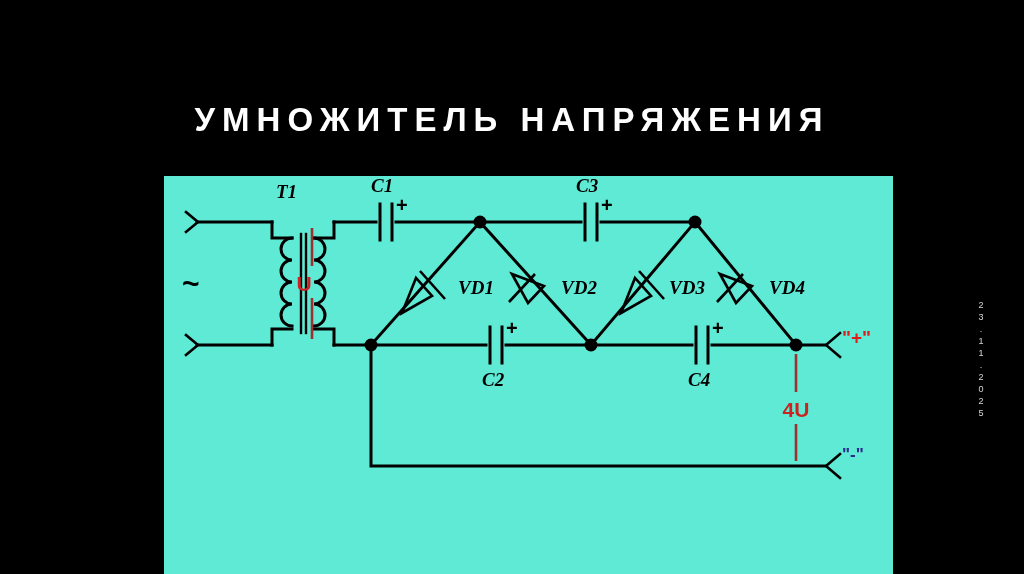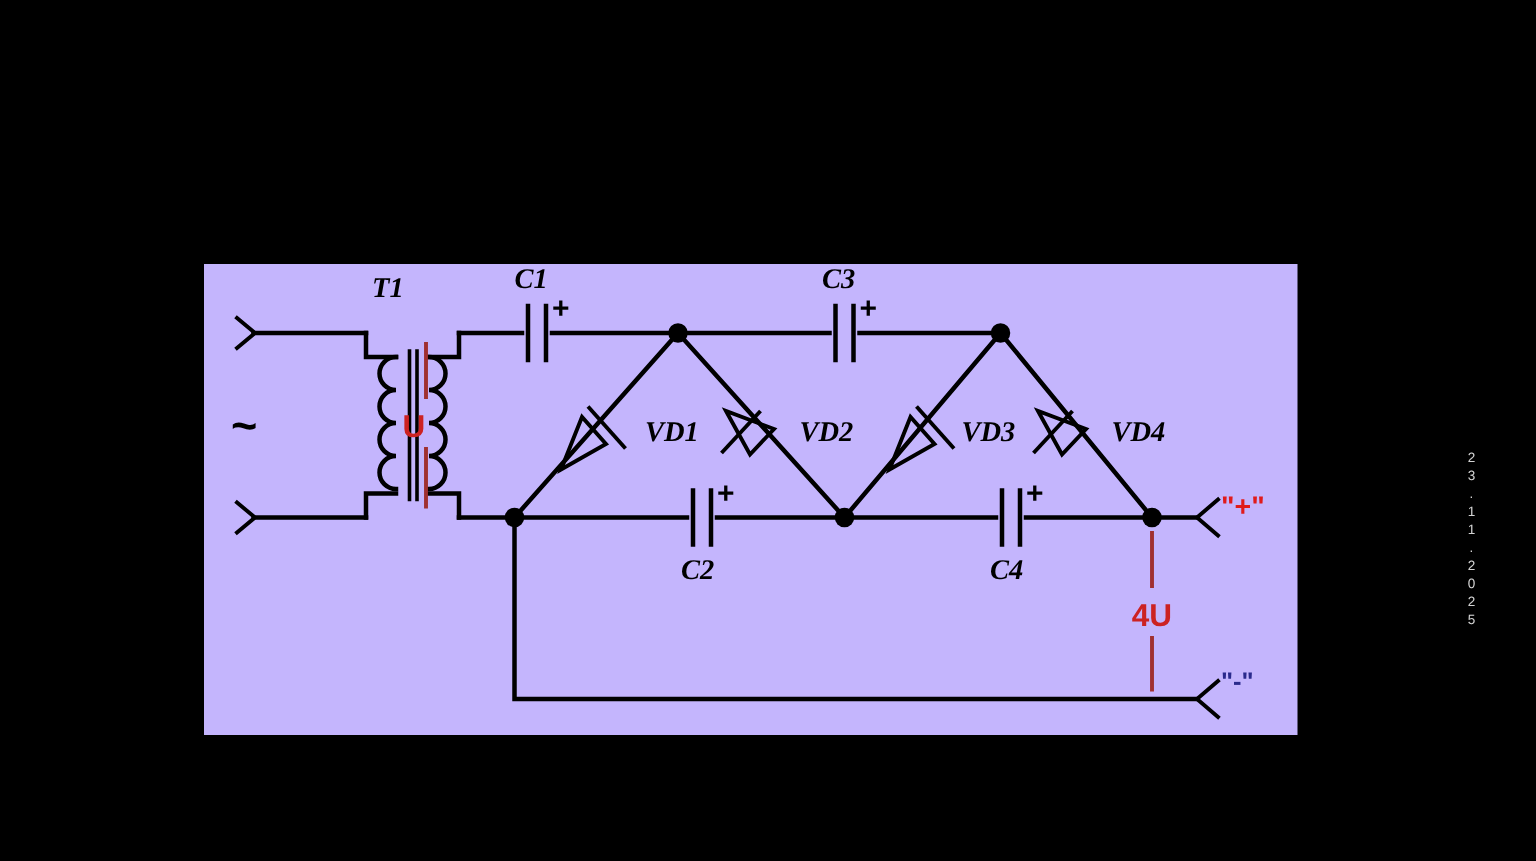--- a/index.html
+++ b/index.html
@@ -31,25 +31,25 @@
     color: #ffffff;
     font-family: "Liberation Sans", sans-serif;
     font-size: 33px;
     font-weight: bold;
     letter-spacing: 7px;
     line-height: 40px;
     white-space: pre;
   }
   #diagram-panel {
     position: absolute;
-    left: 136px;
+    left: 164px;
     top: 176px;
     width: 729px;
-    height: 314px;
-    background: #c4b5fd;
+    height: 398px;
+    background: #5eead4;
   }
   #circuit-svg {
     position: absolute;
     left: 0;
     top: 0;
     display: block;
   }
   #date-stamp {
     position: absolute;
     left: 966px;
@@ -64,20 +64,21 @@
     text-orientation: upright;
     white-space: nowrap;
     opacity: 0.88;
   }
 </style>
 </head>
 <body>
 
 <div id="slide">
 
+  <div id="slide-title">УМНОЖИТЕЛЬ НАПРЯЖЕНИЯ</div>
 
   <div id="diagram-panel">
 
     <svg id="circuit-svg" width="729" height="314" viewBox="0 0 729 314">
 
       <g stroke="#000000" stroke-width="3" fill="none" stroke-linecap="square">
 
         <g stroke-width="2.6">
           <path d="M22,36 L34,46 L22,56"></path>
         </g>

